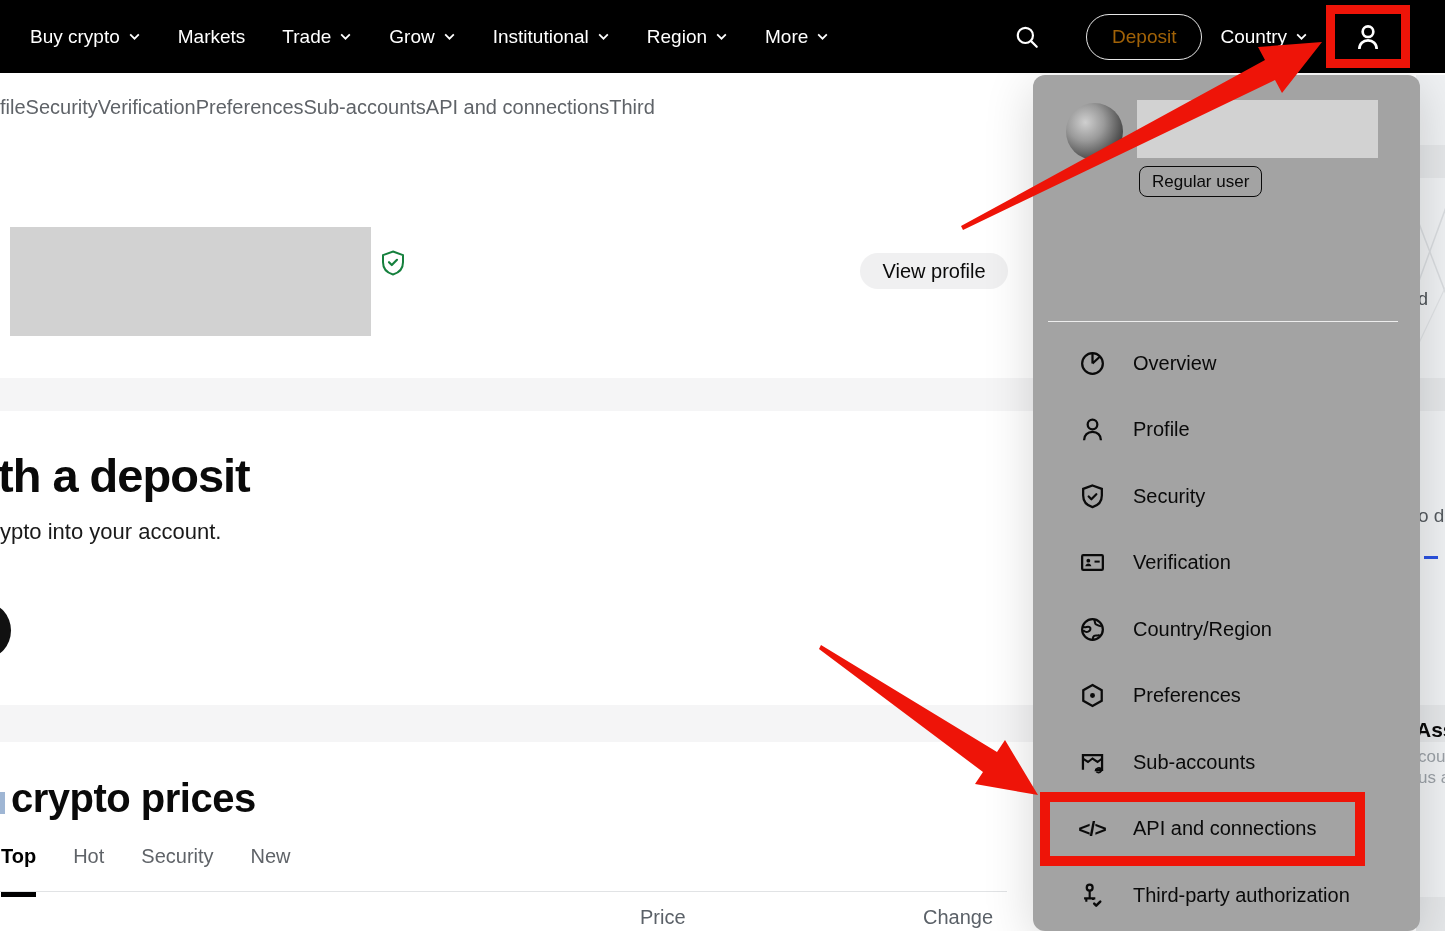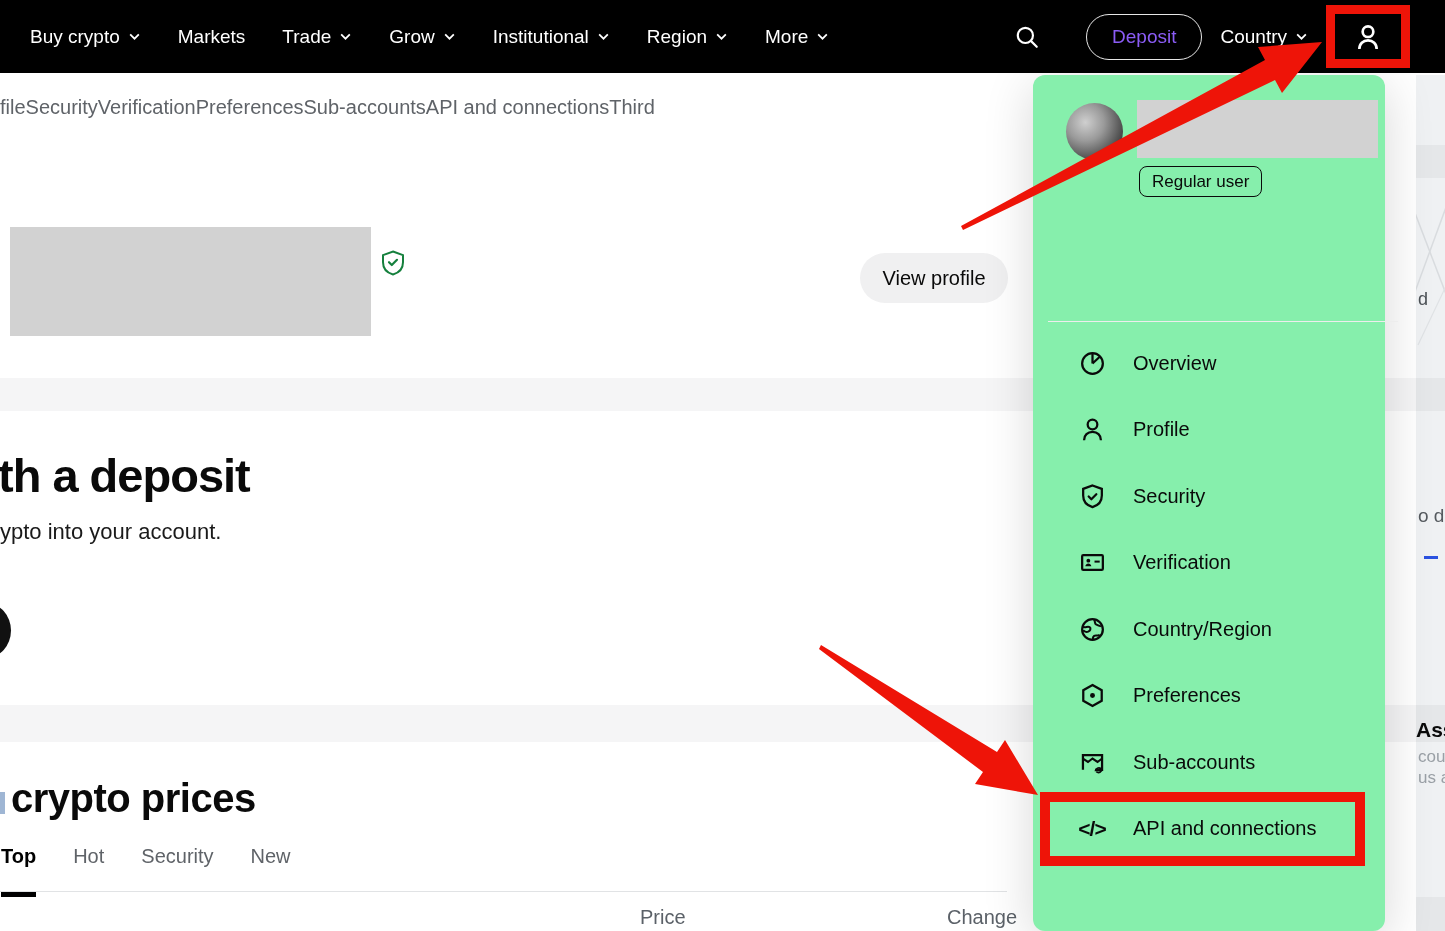--- a/index.html
+++ b/index.html
@@ -10,59 +10,59 @@
   }
   
   .topnav{ position:absolute; top:0; left:0; width:1445px; height:73px; background:#000;
            display:flex; align-items:center; color:#fff; z-index:20; }
   .nav-left{ display:flex; align-items:center; gap:37px; padding-left:30px; font-size:19px; }
   .nav-item{ display:flex; align-items:center; gap:8px; cursor:pointer; white-space:nowrap; }
   .chev{ width:13px; height:13px; display:block; }
   .nav-right{ margin-left:auto; display:flex; align-items:center; padding-right:35px; }
   .search-btn{ width:26px; height:26px; margin-right:46px; }
   .deposit-btn{ height:46px; padding:4px 25px; border:1.5px solid rgba(255,255,255,.9);
-                border-radius:24px; background:transparent; color:#8b5cf6; font-size:19px;
+                border-radius:24px; background:transparent; color:#a16207; font-size:19px;
                 display:flex; align-items:center; margin-right:18px; font-family:inherit; }
   .assets{ display:flex; align-items:center; gap:8px; font-size:19px; margin-right:18px; }
   .profile-box{ width:84px; height:63px; border:9px solid #ee1408; display:flex;
                 align-items:center; justify-content:center; }
   
   .subnav{ position:absolute; top:75px; left:0; width:1040px; height:65px; display:flex;
            align-items:center; font-size:20px; color:#5f6368; z-index:2; white-space:nowrap;}
   .subnav span{ cursor:pointer; }
   
   .band{ position:absolute; left:0; width:1445px; background:#f5f5f6; z-index:0; }
   .band1{ top:378px; height:33px; }
   .band2{ top:705px; height:37px; }
   .ph-name-main{ position:absolute; left:10px; top:227px; width:361px; height:109px; background:#d2d2d2; }
   .verified-shield{ position:absolute; left:381px; top:250px; width:24px; height:26px; }
-  .view-profile{ position:absolute; left:860px; top:253px; width:148px; height:50px; border:none;
+  .view-profile{ position:absolute; left:860px; top:253px; width:148px; height:36px; border:none;
                  border-radius:26px; background:#f0f0f1; font-size:20px; color:#0a0a0a;
                  display:flex; align-items:center; justify-content:center; font-family:inherit; }
   .hero-title{ position:absolute; left:-2px; top:448px; font-size:47px; font-weight:700;
                letter-spacing:-1px; color:#0a0a0a; white-space:nowrap; }
   .hero-sub{ position:absolute; left:0px; top:519px; font-size:22px; color:#1a1a1a; white-space:nowrap; }
   .hero-circle{ position:absolute; left:-39px; top:603px; width:50px; height:55px; border-radius:50%;
                 background:#111; }
   .prices-title{ position:absolute; left:11px; top:776px; font-size:40px; font-weight:700;
                  letter-spacing:-0.5px; white-space:nowrap; }
   .prices-frag{ position:absolute; left:0; top:792px; width:5px; height:22px; background:#9fb6d4; }
   .tabs{ position:absolute; left:1px; top:845px; display:flex; gap:37px; font-size:20px; color:#5f6368; }
   .tab{ cursor:pointer; padding-bottom:23px; }
   .tab.active{ color:#000; font-weight:700; border-bottom:6px solid #000; }
   .tab-rule{ position:absolute; left:0; top:891px; width:1007px; height:1px; background:#e1e3e5; }
   .col-head{ position:absolute; top:906px; font-size:20px; color:#5b6168; }
-  .col-price{ left:640px; } .col-change{ left:923px;margin-left:24px; }
+  .col-price{ left:640px; } .col-change{ left:923px; }
   
   .strip{ position:absolute; left:1416px; top:75px; width:29px; height:856px; background:#eff1f3; z-index:1; overflow:hidden;}
   .strip .sband{ position:absolute; left:0; width:29px; background:#e5e7e9; }
   .strip-txt{ position:absolute; left:2px; color:#4b5055; white-space:nowrap; }
   .strip svg{ position:absolute; left:0; }
   
-  .panel{ position:absolute; left:1033px; top:75px; width:352px; height:856px; background:#86efac;
+  .panel{ position:absolute; left:1033px; top:75px; width:387px; height:856px; background:#a3a3a3;
           border-radius:12px; box-shadow:0 10px 50px rgba(0,0,0,.16); z-index:10; }
   .avatar{ position:absolute; left:33px; top:28px; width:57px; height:57px; border-radius:50%;
            background:radial-gradient(circle at 34% 34%, #cfcfcf 0%, #9a9a9a 35%, #4e4e4e 70%, #1c1c1c 100%); }
   .ph-name-panel{ position:absolute; left:104px; top:25px; width:241px; height:58px; background:#d2d2d2; }
   .role-badge{ position:absolute; left:106px; top:91px; height:31px; padding:0 12px;
                border:1.5px solid #0a0a0a; border-radius:8px; font-size:17px; display:flex; align-items:center; }
   .switch-btn{ position:absolute; left:15px; top:158px; width:350px; height:41px; border:1px solid #d9d9d9;
                border-radius:21px; background:#fff; font-size:18px; color:#0a0a0a;
                display:flex; align-items:center; justify-content:center; font-family:inherit; }
   .panel-divider{ position:absolute; left:15px; top:246px; width:350px; height:1px; background:#ededed; }
@@ -218,20 +218,30 @@
         <span class="mi-label">Sub-accounts</span>
       </div>
 
       <div class="menu-item">
         <span class="mi-icon">
           <span class="code-glyph">&lt;/&gt;</span>
         </span>
         <span class="mi-label">API and connections</span>
       </div>
 
+      <div class="menu-item">
+        <span class="mi-icon">
+          <svg viewBox="0 0 24 24" width="27" height="27" fill="none" stroke="#0a0a0a" stroke-width="2">
+            <circle cx="9.5" cy="5" r="2.6"></circle>
+            <path d="M9.5 7.6v6.9M4.5 14.5h10M6.5 14.5v3M12.5 14.5v1.5" stroke-width="1.9"></path>
+            <path d="M13.5 19.2l1.8 1.8 3.6-3.6" stroke-width="2.2" stroke-linecap="round" stroke-linejoin="round"></path>
+          </svg>
+        </span>
+        <span class="mi-label">Third-party authorization</span>
+      </div>
 
     </div>
   </div>
 
   <nav class="topnav">
     <div class="nav-left">
       <div class="nav-item">
         <span>Buy crypto</span>
         <svg class="chev" viewBox="0 0 12 12">
             <path d="M2 4l4 4 4-4" fill="none" stroke="#fff" stroke-width="1.6"></path>

